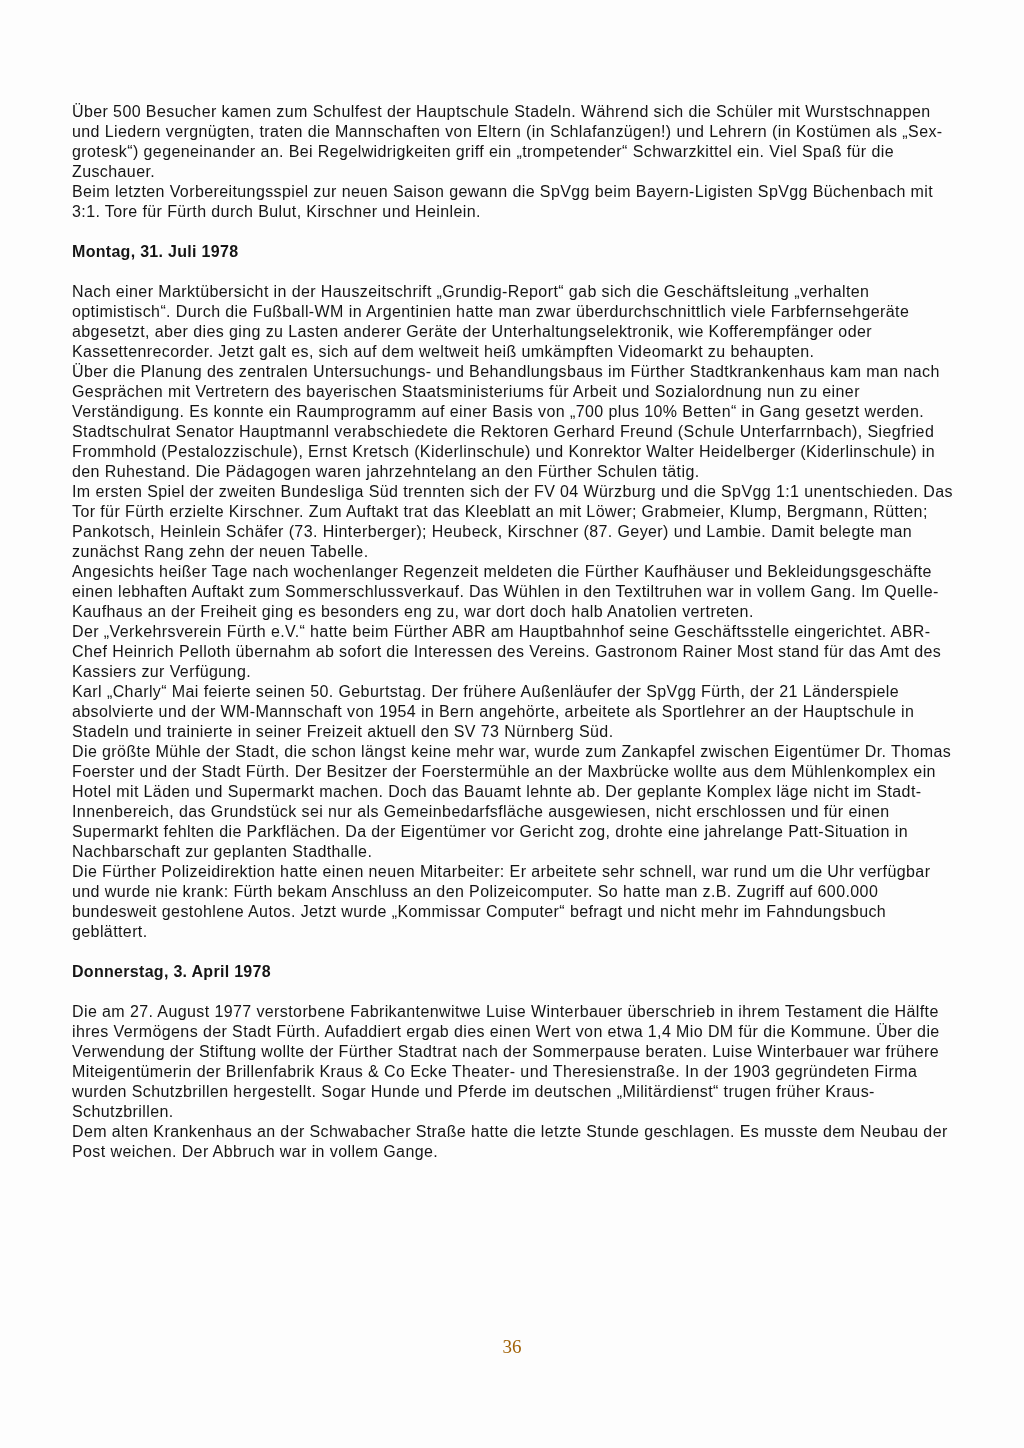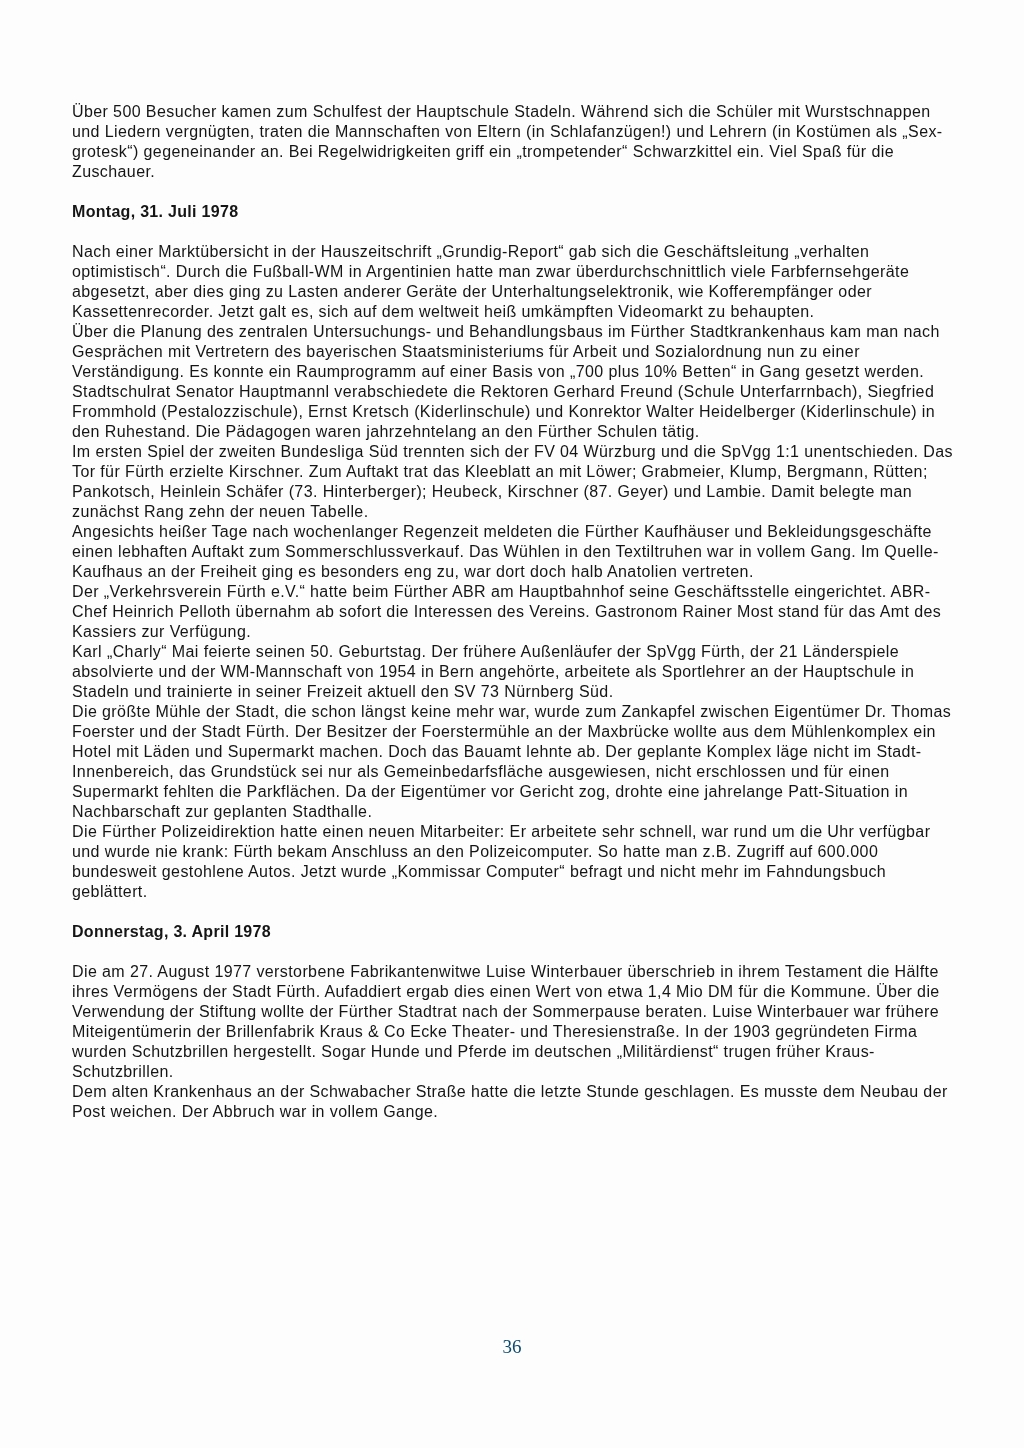--- a/index.html
+++ b/index.html
@@ -31,31 +31,32 @@
     letter-spacing: 0.3px;
   }
   .page-number {
     position: absolute;
     top: 1336px;
     left: 0;
     width: 100%;
     text-align: center;
     font-family: "Liberation Serif", serif;
     font-size: 19px;
-    color: #0c4a6e;
+    color: #a16207;
   }
 </style>
 </head>
 <body>
 
 <div class="page">
   <div class="content">
 
     <section>
       <p>Über 500 Besucher kamen zum Schulfest der Hauptschule Stadeln. Während sich die Schüler mit Wurstschnappen und Liedern vergnügten, traten die Mannschaften von Eltern (in Schlafanzügen!) und Lehrern (in Kostümen als „Sex-grotesk“) gegeneinander an. Bei Regelwidrigkeiten griff ein „trompetender“ Schwarzkittel ein. Viel Spaß für die Zuschauer.</p>
+      <p>Beim letzten Vorbereitungsspiel zur neuen Saison gewann die SpVgg beim Bayern-Ligisten SpVgg Büchenbach mit 3:1. Tore für Fürth durch Bulut, Kirschner und Heinlein.</p>
     </section>
 
     <h2>Montag, 31. Juli 1978</h2>
     <section>
       <p>Nach einer Marktübersicht in der Hauszeitschrift „Grundig-Report“ gab sich die Geschäftsleitung „verhalten optimistisch“. Durch die Fußball-WM in Argentinien hatte man zwar überdurchschnittlich viele Farbfernsehgeräte abgesetzt, aber dies ging zu Lasten anderer Geräte der Unterhaltungselektronik, wie Kofferempfänger oder Kassettenrecorder. Jetzt galt es, sich auf dem weltweit heiß umkämpften Videomarkt zu behaupten.</p>
       <p>Über die Planung des zentralen Untersuchungs- und Behandlungsbaus im Fürther Stadtkrankenhaus kam man nach Gesprächen mit Vertretern des bayerischen Staatsministeriums für Arbeit und Sozialordnung nun zu einer Verständigung. Es konnte ein Raumprogramm auf einer Basis von „700 plus 10% Betten“ in Gang gesetzt werden. Stadtschulrat Senator Hauptmannl verabschiedete die Rektoren Gerhard Freund (Schule Unterfarrnbach), Siegfried Frommhold (Pestalozzischule), Ernst Kretsch (Kiderlinschule) und Konrektor Walter Heidelberger (Kiderlinschule) in den Ruhestand. Die Pädagogen waren jahrzehntelang an den Fürther Schulen tätig.</p>
       <p>Im ersten Spiel der zweiten Bundesliga Süd trennten sich der FV 04 Würzburg und die SpVgg 1:1 unentschieden. Das Tor für Fürth erzielte Kirschner. Zum Auftakt trat das Kleeblatt an mit Löwer; Grabmeier, Klump, Bergmann, Rütten; Pankotsch, Heinlein Schäfer (73. Hinterberger); Heubeck, Kirschner (87. Geyer) und Lambie. Damit belegte man zunächst Rang zehn der neuen Tabelle.</p>
     </section>
 
     <section>

